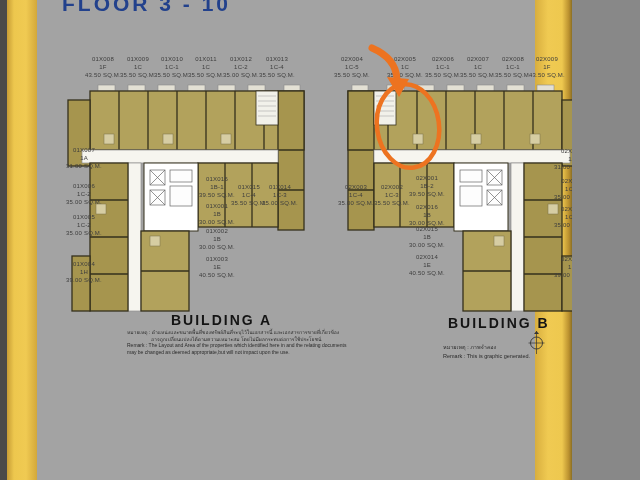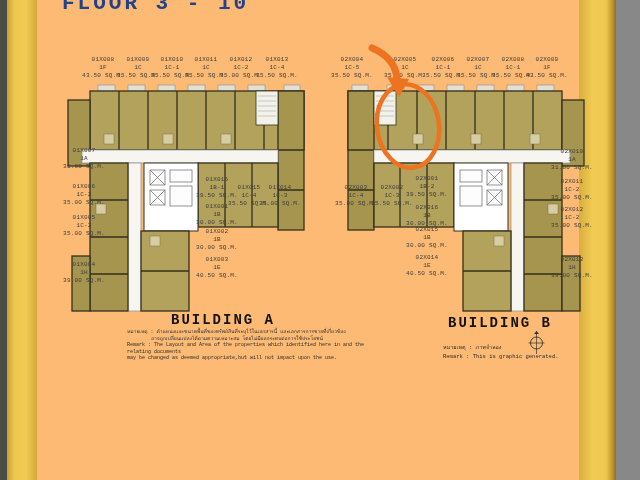--- a/index.html
+++ b/index.html
@@ -1,17 +1,17 @@
 <!DOCTYPE html>
 <html><head>
 <meta charset="utf-8">
 <style>
   html,body{margin:0;padding:0;background:#888;}
-  .page{position:relative;width:616px;height:480px;background:#fdba74;overflow:hidden;
-        font-family:Liberation Mono, monospace;}
+  .page{position:relative;width:572px;height:480px;background:#a3a3a3;overflow:hidden;
+        font-family:Liberation Sans, sans-serif;}
   .gold-bar{position:absolute;top:0;height:480px;width:37px;}
   .gold-bar.left{left:0;background:linear-gradient(90deg,#4a4a49 0px,#4a4a49 7px,#c79d35 7px,#edc74e 14px,#f0ca52 26px,#d3a83a 37px);}
   .gold-bar.right{right:0;background:linear-gradient(270deg,#8a6f25 0px,#b98f2e 3px,#eec84f 10px,#f0ca52 24px,#d8ae3e 37px);}
   .page-title{position:absolute;left:62px;top:-7px;font-size:21px;line-height:21px;
         font-weight:bold;letter-spacing:3px;color:#22418c;white-space:nowrap;}
   .plan{position:absolute;}
   .ulabel{position:absolute;width:52px;text-align:center;font-size:6px;line-height:7.5px;
         color:#3d3d3d;letter-spacing:.2px;}
   .ulabel div:nth-child(3){margin-top:1px;}
   .bldg-name{position:absolute;font-size:14px;font-weight:bold;letter-spacing:2px;color:#141414;}

